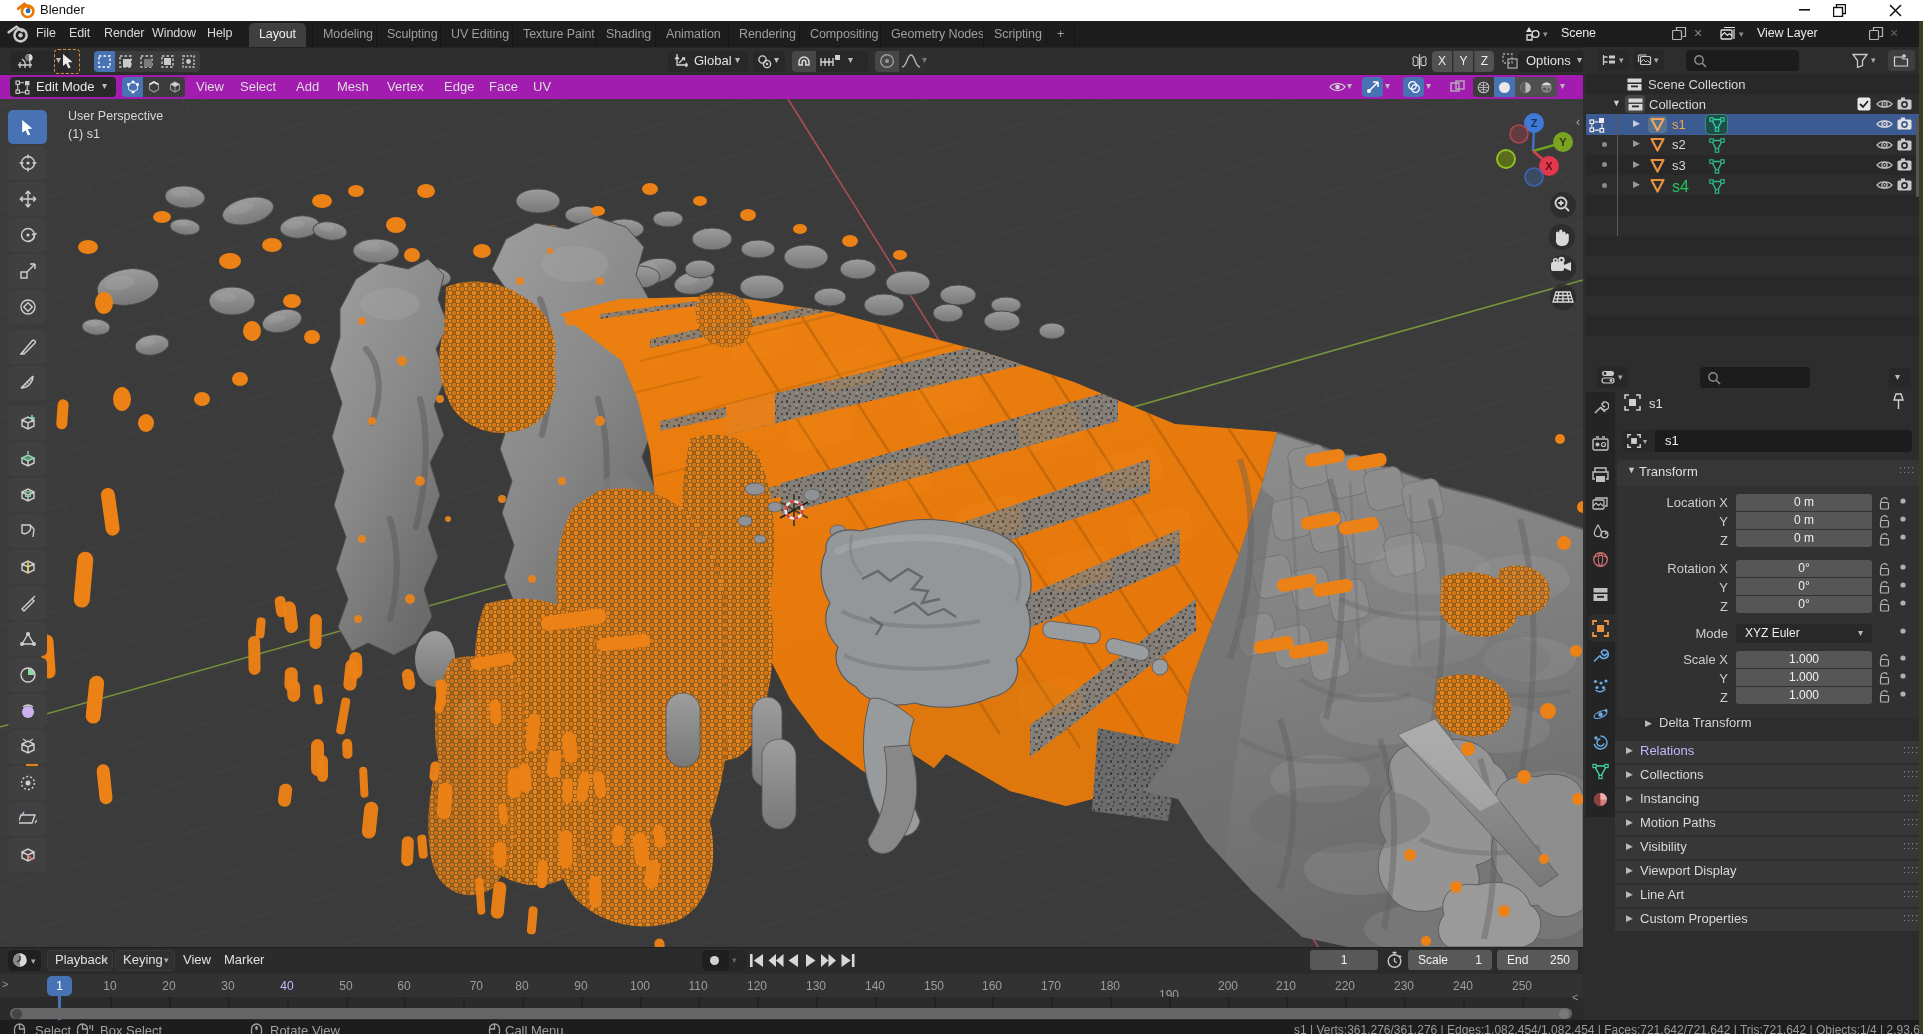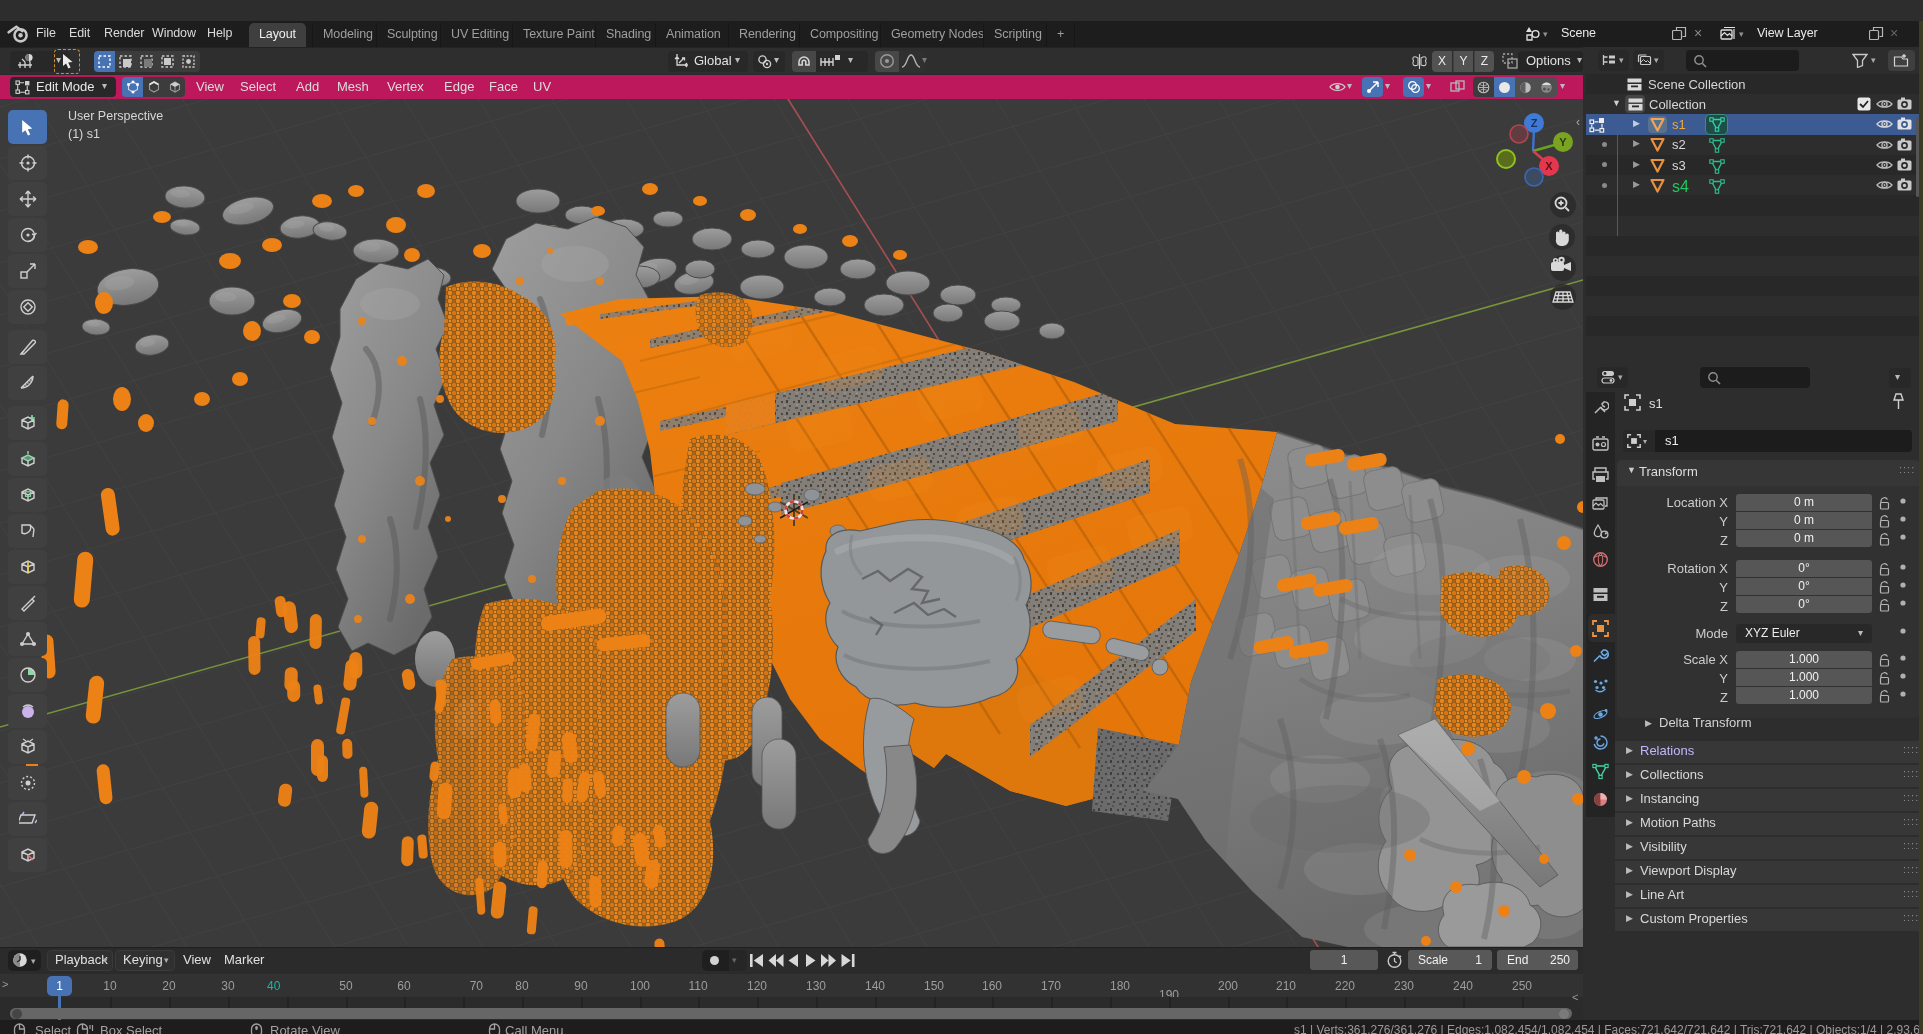--- a/index.html
+++ b/index.html
@@ -13,40 +13,58 @@
 #titlebar .t { position:absolute; left:40px; top:2px; font-size:13px; color:#111; }
 
 
 #topbar { left:0; top:21px; width:1923px; height:26px; background:#1d1d1d; color:#d4d4d4; font-size:12.5px; letter-spacing:-0.1px; }
 .menu { position:absolute; top:5px; color:#dadada; }
 .tab { position:absolute; top:2px; height:24px; line-height:23px; padding:0 10px; color:#9f9f9f; border-left:1px solid #161616; }
 .tab.active { background:#3f3f3f; color:#f0f0f0; border-radius:5px 5px 0 0; border-left:none; }
 
 
 #row2 { left:0; top:47px; width:1583px; height:27px; background:#2e2e2e; border-top:1px solid #232323; }
-#row3 { left:0; top:74px; width:1583px; height:25px; background:#be185d; border-top:1px solid #2a2a2a; color:#dcdcdc; font-size:13px; }
+#row3 { left:0; top:74px; width:1583px; height:25px; background:#a21caf; border-top:1px solid #2a2a2a; color:#dcdcdc; font-size:13px; }
 .hbtn { position:absolute; top:2px; height:20px; line-height:20px; color:#dcdcdc; }
 
 
 #viewport { left:0; top:99px; width:1583px; height:848px; background:#3b3b3b; overflow:hidden; }
 #outliner { left:1586px; top:47px; width:337px; height:315px; background:#282828; overflow:hidden; }
 #props { left:1586px; top:364px; width:337px; height:654px; background:#2d2d2d; overflow:hidden; }
 
 
 #timeline { left:0; top:947px; width:1583px; height:73px; background:#2b2b2b; }
 
 
 #statusbar { left:0; top:1020px; width:1923px; height:14px; background:#1d1d1d; color:#a2a2a2; font-size:13px; overflow:hidden; }
 
 .field { position:absolute; background:#565656; border-radius:3px; color:#f1f1f1; font-size:12px; text-align:center; }
 .olabel { color:#cccccc; font-size:13px; }
 </style>
 </head>
 <body>
 <div id="page">
+  <div id="titlebar" class="abs">
+    <svg class="abs" style="left:17px;top:2px" width="18" height="17" viewBox="0 0 22 20">
+      <path d="M1 8 L9 2 L15 7" fill="none" stroke="#eb7700" stroke-width="3.4" stroke-linecap="round"></path>
+      <circle cx="13" cy="11" r="7" fill="none" stroke="#eb7700" stroke-width="3.2"></circle>
+      <circle cx="13.5" cy="10.5" r="3" fill="#2a6fa8"></circle>
+    </svg>
+    <span class="t">Blender</span>
+    <svg class="abs" style="left:1799px;top:9px" width="12" height="2">
+        <rect width="11" height="1.6" fill="#111"></rect>
+      </svg>
+    <svg class="abs" style="left:1833px;top:4px" width="13" height="13" viewBox="0 0 13 13">
+      <rect x="0.5" y="3.5" width="9" height="9" fill="none" stroke="#111" stroke-width="1.4"></rect>
+      <path d="M3.5 3.5 L3.5 0.5 L12.5 0.5 L12.5 9.5 L9.5 9.5" fill="none" stroke="#111" stroke-width="1.4"></path>
+    </svg>
+    <svg class="abs" style="left:1889px;top:4px" width="13" height="13" viewBox="0 0 13 13">
+      <path d="M1 1 L12 12 M12 1 L1 12" stroke="#111" stroke-width="1.5"></path>
+    </svg>
+  </div>
   <div id="topbar" class="abs">
     <svg class="abs" style="left:7px;top:3px" width="22" height="20" viewBox="0 0 26 22">
       <path d="M2 9 L11 2.5 L18 7.5" fill="none" stroke="#c8c8c8" stroke-width="3.1" stroke-linecap="round"></path>
       <circle cx="16" cy="12.5" r="7.2" fill="none" stroke="#c8c8c8" stroke-width="3"></circle>
       <circle cx="16" cy="12.5" r="2.6" fill="#c8c8c8"></circle>
     </svg>
     <span class="menu" style="left:36px">File</span>
     <span class="menu" style="left:69px">Edit</span>
     <span class="menu" style="left:104px">Render</span>
     <span class="menu" style="left:152px">Window</span>
@@ -1316,35 +1334,35 @@
       <span style="margin-left:10px">Scale</span><span style="position:absolute;right:10px">1</span>
     </div>
     <div class="field" style="left:1497px;top:3px;width:81px;height:20px;line-height:20px;background:#585858;text-align:left">
       <span style="margin-left:10px">End</span><span style="position:absolute;right:8px">250</span>
     </div>
 
     <div class="abs" style="left:0;top:27px;width:1583px;height:23px;background:#323232" id="scrub">
       <span class="abs" style="left:90px;top:5px;width:40px;text-align:center;color:#9d9d9d;font-size:12px">10</span>
       <span class="abs" style="left:149px;top:5px;width:40px;text-align:center;color:#9d9d9d;font-size:12px">20</span>
       <span class="abs" style="left:208px;top:5px;width:40px;text-align:center;color:#9d9d9d;font-size:12px">30</span>
-      <span class="abs" style="left:267px;top:5px;width:40px;text-align:left;color:#14b8a6;font-size:12px">40</span>
+      <span class="abs" style="left:267px;top:5px;width:40px;text-align:center;color:#c4b5fd;font-size:12px">40</span>
       <span class="abs" style="left:326px;top:5px;width:40px;text-align:center;color:#9d9d9d;font-size:12px">50</span>
       <span class="abs" style="left:384px;top:5px;width:40px;text-align:center;color:#9d9d9d;font-size:12px">60</span>
       <span class="abs" style="left:443px;top:5px;width:40px;text-align:right;color:#9d9d9d;font-size:12px">70</span>
       <span class="abs" style="left:502px;top:5px;width:40px;text-align:center;color:#9d9d9d;font-size:12px">80</span>
       <span class="abs" style="left:561px;top:5px;width:40px;text-align:center;color:#9d9d9d;font-size:12px">90</span>
       <span class="abs" style="left:620px;top:5px;width:40px;text-align:center;color:#9d9d9d;font-size:12px">100</span>
       <span class="abs" style="left:678px;top:5px;width:40px;text-align:center;color:#9d9d9d;font-size:12px">110</span>
       <span class="abs" style="left:737px;top:5px;width:40px;text-align:center;color:#9d9d9d;font-size:12px">120</span>
       <span class="abs" style="left:796px;top:5px;width:40px;text-align:center;color:#9d9d9d;font-size:12px">130</span>
       <span class="abs" style="left:855px;top:5px;width:40px;text-align:center;color:#9d9d9d;font-size:12px">140</span>
       <span class="abs" style="left:914px;top:5px;width:40px;text-align:center;color:#9d9d9d;font-size:12px">150</span>
       <span class="abs" style="left:972px;top:5px;width:40px;text-align:center;color:#9d9d9d;font-size:12px">160</span>
       <span class="abs" style="left:1031px;top:5px;width:40px;text-align:center;color:#9d9d9d;font-size:12px">170</span>
-      <span class="abs" style="left:1090px;top:5px;width:40px;text-align:right;color:#9d9d9d;font-size:12px">180</span>
+      <span class="abs" style="left:1090px;top:5px;width:40px;text-align:center;color:#9d9d9d;font-size:12px">180</span>
       <span class="abs" style="left:1149px;top:14px;width:40px;text-align:center;color:#9d9d9d;font-size:12px">190</span>
       <span class="abs" style="left:1208px;top:5px;width:40px;text-align:center;color:#9d9d9d;font-size:12px">200</span>
       <span class="abs" style="left:1266px;top:5px;width:40px;text-align:center;color:#9d9d9d;font-size:12px">210</span>
       <span class="abs" style="left:1325px;top:5px;width:40px;text-align:center;color:#9d9d9d;font-size:12px">220</span>
       <span class="abs" style="left:1384px;top:5px;width:40px;text-align:center;color:#9d9d9d;font-size:12px">230</span>
       <span class="abs" style="left:1443px;top:5px;width:40px;text-align:center;color:#9d9d9d;font-size:12px">240</span>
       <span class="abs" style="left:1502px;top:5px;width:40px;text-align:center;color:#9d9d9d;font-size:12px">250</span>
     </div>
     <div class="abs" style="left:0;top:50px;width:1583px;height:23px;background:#2b2b2b" id="track">
       <div class="abs" style="left:110px;top:0;width:2px;height:11px;background:#232323"></div>

